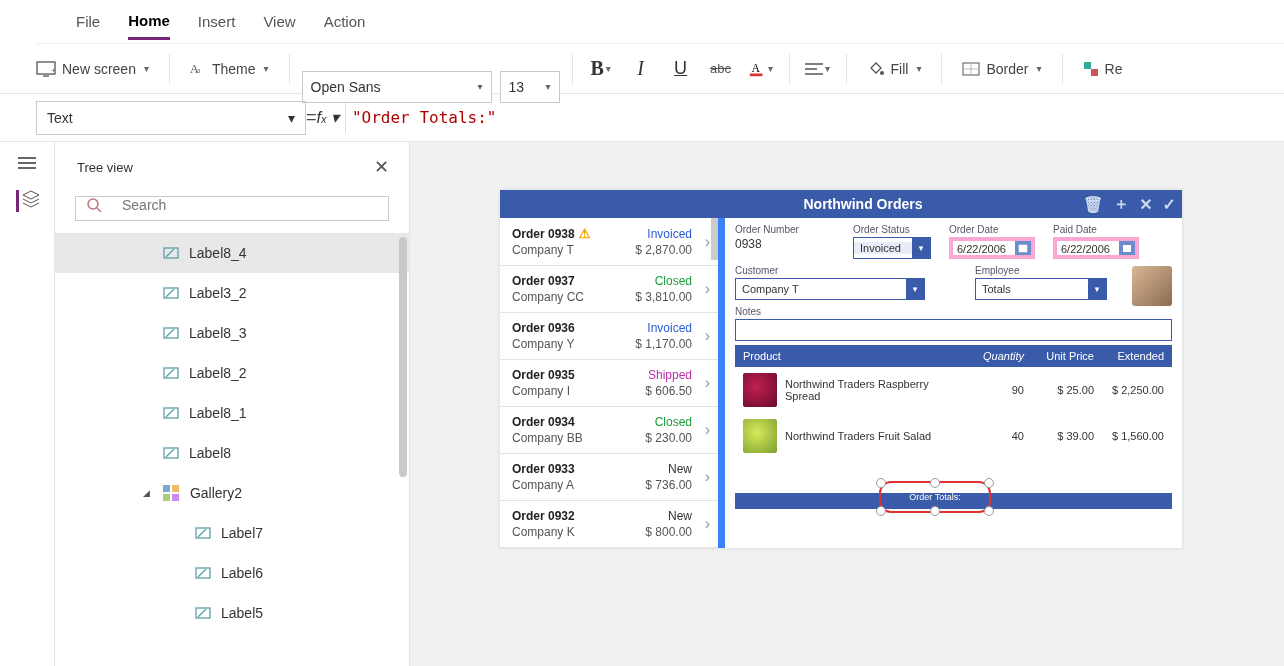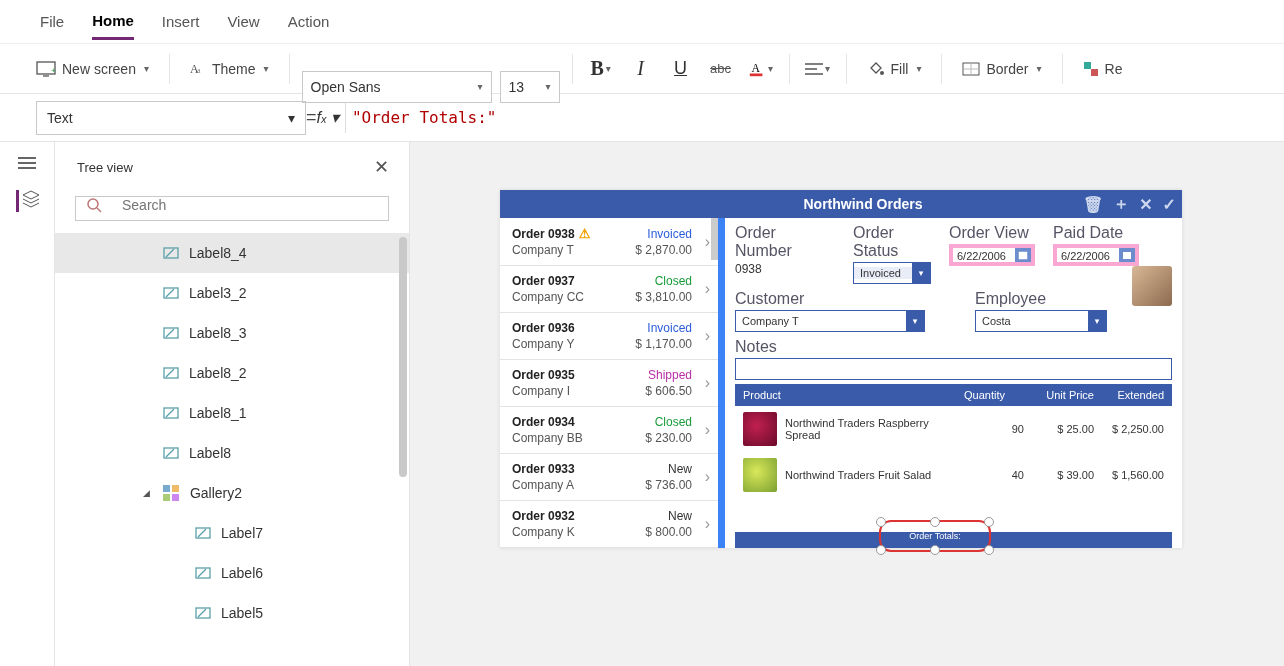--- a/index.html
+++ b/index.html
@@ -1,19 +1,19 @@
 <!DOCTYPE html>
 <html><head>
 <meta charset="utf-8">
 <style>
 * { box-sizing: border-box; margin: 0; padding: 0; }
 body { font-family: "Segoe UI", Arial, sans-serif; font-size: 13px; color: #333; background: #fff; overflow: hidden; width: 1284px; height: 666px; }
 
 
-.menubar { display: flex; align-items: center; height: 44px; padding: 0 40px; gap: 28px; border-bottom: 1px solid #eee; }
+.menubar { display: flex; align-items: center; height: 44px; padding: 0 40px; gap: 28px; border-bottom: 1px solid #eee; margin-left: 36px; }
 .menubar .tab { font-size: 15px; color: #555; cursor: pointer; padding: 8px 0; }
 .menubar .tab.active { font-weight: 600; color: #000; border-bottom: 3px solid #742774; }
 
 
 .ribbon { display: flex; align-items: center; height: 50px; padding: 0 28px; border-bottom: 1px solid #e5e5e5; gap: 8px; }
 .ribbon .group { display: flex; align-items: center; gap: 6px; padding: 0 8px; }
 .ribbon .sep { width: 1px; height: 30px; background: #e5e5e5; margin: 0 4px; }
 .ribbon .ddlabel { font-size: 14px; color: #444; }
 .ribbon .chev { font-size: 10px; color: #666; margin-left: 2px; }
 .ribbon select, .ribbon .selectbox { height: 32px; border: 1px solid #c9c9c9; background: #fff; font-size: 14px; padding: 0 8px; margin-top: 36px; }
@@ -75,35 +75,35 @@
 .orderrow .line2 { display: flex; justify-content: space-between; color: #555; margin-top: 2px; font-size: 12px; }
 .st-invoiced { color: #2b5dd8; }
 .st-closed { color: #1a9c3a; }
 .st-shipped { color: #b82fa7; }
 .st-new { color: #333; }
 .warn { color: #f2a100; font-size: 13px; margin-left: 4px; }
 
 .detailcol { flex: 1; padding: 6px 10px 0 10px; position: relative; }
 .fldrow { display: flex; gap: 18px; margin-bottom: 6px; }
 .fld { display: flex; flex-direction: column; }
-.fld label { font-size: 16px; color: #556; margin-bottom: 2px; }
+.fld label { font-size: 10px; color: #556; margin-bottom: 2px; }
 .fld .val { font-size: 12px; }
 .combo { display: flex; align-items: center; border: 1px solid #3a5ba9; height: 22px; font-size: 11px; }
 .combo .ctext { padding: 0 6px; flex: 1; background: #e9edf8; }
 .combo.plain .ctext { background: #fff; }
 .combo .cbtn { width: 18px; height: 100%; background: #3a5ba9; color: #fff; display: flex; align-items: center; justify-content: center; font-size: 9px; }
 .datebx { display: flex; align-items: flex-end; border: 4px solid #f9a8d4; height: 22px; width: 86px; font-size: 11px; }
 .datebx .dtext { padding: 0 4px; flex: 1; }
 .datebx .dbtn { width: 16px; height: 100%; background: #6d8cce; display: flex; align-items: center; justify-content: center; }
 .notesbox { border: 1px solid #3a5ba9; height: 22px; width: 100%; }
 .avatar { width: 40px; height: 40px; border-radius: 3px; background: linear-gradient(135deg,#d9b896,#8c6a4f); position: absolute; right: 10px; top: 48px; }
 
 .prodhead { background: #3a5ba9; color: #fff; display: flex; align-items: center; height: 22px; font-size: 11px; padding: 0 8px; margin-top: 4px; }
 .prodhead .ph-prod { flex: 1; }
-.prodhead .ph-q { width: 60px; text-align: left; }
+.prodhead .ph-q { width: 60px; text-align: right; font-style: italic; }
 .prodhead .ph-u { width: 70px; text-align: right; }
 .prodhead .ph-e { width: 70px; text-align: right; }
 .prodrow { display: flex; align-items: center; padding: 6px 8px; font-size: 11px; color: #333; }
 .prodrow .thumb { width: 34px; height: 34px; border-radius: 2px; margin-right: 8px; }
 .thumb.berry { background: radial-gradient(circle at 40% 40%, #c02050, #6a0a2a); }
 .thumb.salad { background: radial-gradient(circle at 40% 40%, #d9e85a, #7aa030); }
 .prodrow .pname { flex: 1; }
 .prodrow .pq { width: 60px; text-align: right; }
 .prodrow .pu { width: 70px; text-align: right; }
 .prodrow .pe { width: 70px; text-align: right; }
@@ -435,21 +435,21 @@
                 <span class="val">0938</span>
               </div>
             <div class="fld" style="width:78px">
                 <label>Order Status</label>
               <div class="combo">
                   <span class="ctext">Invoiced</span>
                   <span class="cbtn">▾</span>
                 </div>
             </div>
             <div class="fld">
-                <label>Order View</label>
+                <label>Order Date</label>
               <div class="datebx">
                   <span class="dtext">6/22/2006</span>
                   <span class="dbtn">
                     <svg width="10" height="10" viewBox="0 0 10 10">
                       <rect x="1" y="2" width="8" height="7" fill="#fff" stroke="#fff" stroke-width="0.5"></rect>
                     </svg>
                   </span>
                 </div>
             </div>
             <div class="fld">
@@ -468,21 +468,21 @@
             <div class="fld" style="width:196px">
                 <label>Customer</label>
               <div class="combo plain" style="width:190px">
                   <span class="ctext">Company T</span>
                   <span class="cbtn">▾</span>
                 </div>
             </div>
             <div class="fld" style="width:140px;margin-left:26px">
                 <label>Employee</label>
               <div class="combo plain" style="width:132px">
-                  <span class="ctext">Costa</span>
+                  <span class="ctext">Totals</span>
                   <span class="cbtn">▾</span>
                 </div>
             </div>
           </div>
           <div class="avatar"></div>
           <div class="fld" style="margin-top:2px">
               <label>Notes</label>
             <div class="notesbox"></div>
           </div>
           <div class="prodhead">

